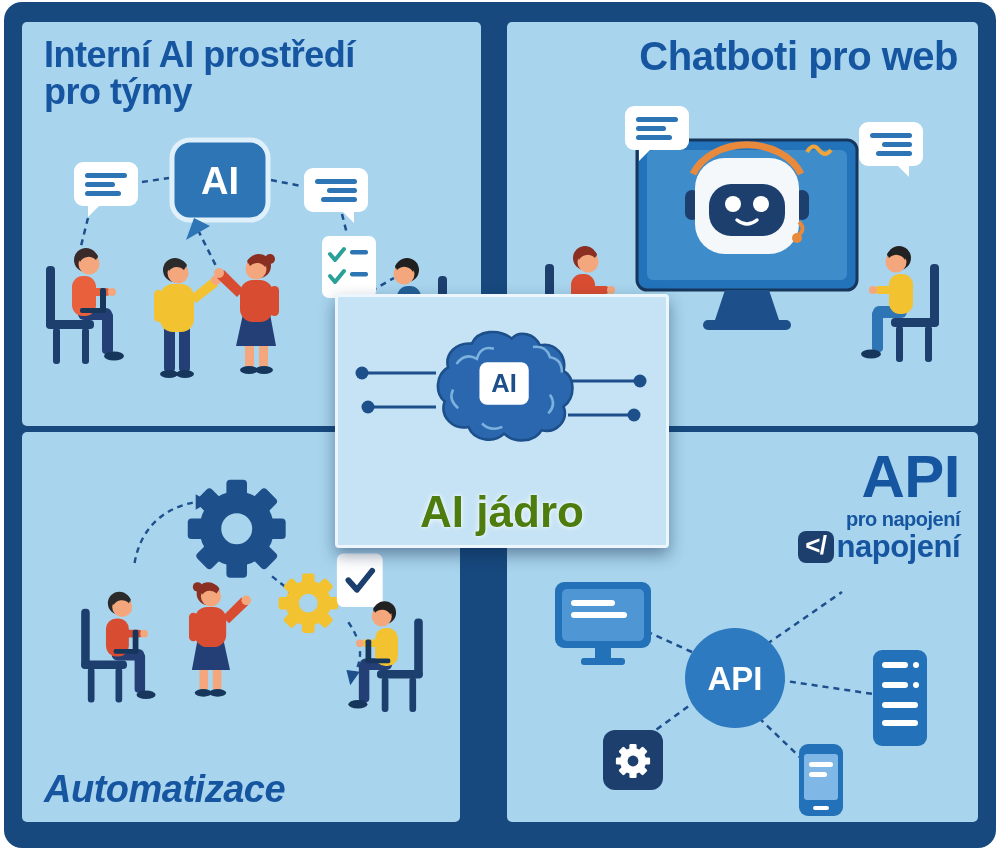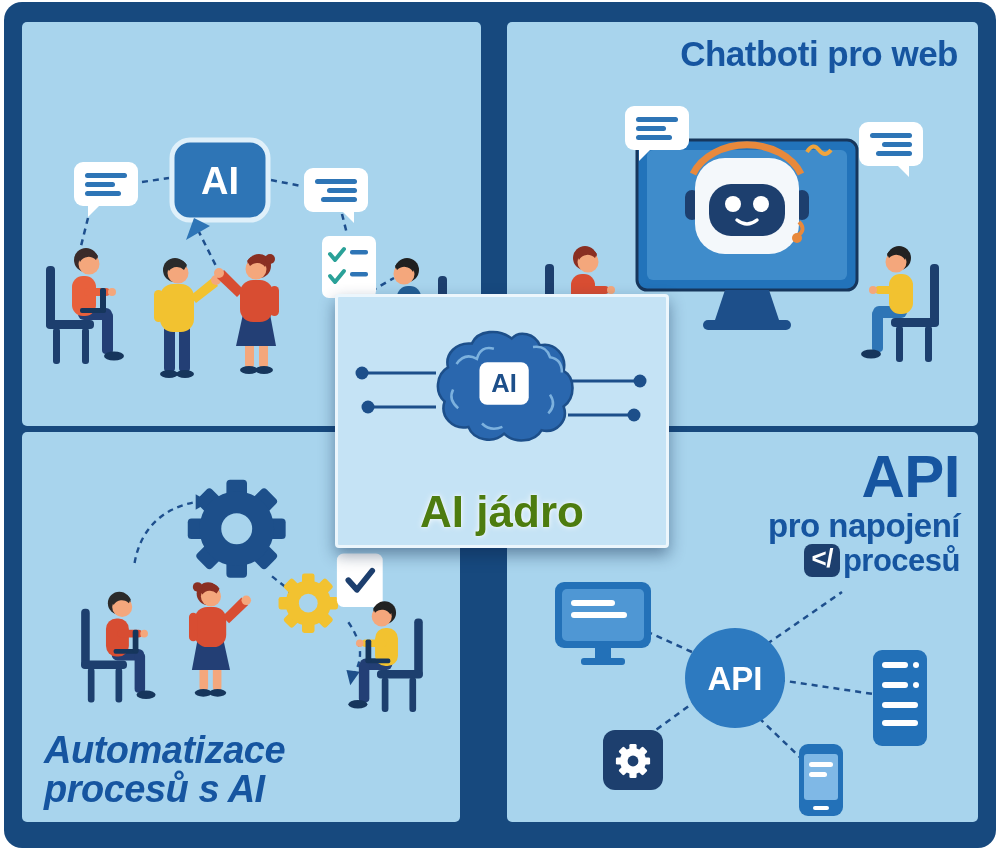--- a/index.html
+++ b/index.html
@@ -17,25 +17,25 @@
   .p-tl { left:22px; top:22px;  width:459px; height:404px; }
   .p-tr { left:507px; top:22px; width:471px; height:404px; }
   .p-bl { left:22px; top:432px; width:438px; height:390px;font-style:italic; }
   .p-br { left:507px; top:432px; width:471px; height:390px; }
   .scene { position:absolute; left:0; top:0; width:100%; height:100%; }
   .panel-title {
     position:absolute; font-weight:bold; color:#1655a0;
     line-height:1.04; letter-spacing:-0.5px; z-index:3;
   }
   .tl-title { left:22px; top:14px; font-size:36px; }
-  .tr-title { right:20px; top:14px; font-size:35px; text-align:center; }
+  .tr-title { right:20px; top:14px; font-size:40px; text-align:center; }
   .bl-title { left:22px; bottom:12px; font-size:38px; }
   .br-title { right:18px; top:16px; text-align:right; }
   .br-api  { font-size:60px; line-height:0.95; }
-  .br-sub  { font-size:33px; margin-top:4px; line-height:1.05; }
+  .br-sub  { font-size:20px; margin-top:4px; line-height:1.05; }
   .br-line3{ font-size:31px; line-height:1.1; display:flex; align-items:center; justify-content:flex-end; gap:3px; }
   .code-badge {
     background:#1d3f6e; color:#ffffff; border-radius:8px;
     padding:0 7px 4px 7px; font-size:26px; font-weight:bold; display:inline-block;
   }
   .center-panel {
     position:absolute; left:335px; top:294px; width:334px; height:254px;
     box-sizing:border-box; background:#c5e3f5;
     border:3px solid #ecf6fc; border-radius:4px;
     box-shadow:0 7px 16px rgba(10,35,70,.45); z-index:5;
@@ -192,20 +192,24 @@
       <g transform="translate(262,232) scale(-1,1)">
         <use href="#person-stand-skirt" style="--shirt:#d84d32;--skirt:#233f75;--hair:#8a2f22"></use>
       </g>
       <g transform="translate(425,236) scale(-1,1)">
         <use href="#person-sit" style="--shirt:#235f96;--hair:#202020;--pants:#233f75"></use>
       </g>
       <g transform="translate(398,276) scale(-1,1)">
           <use href="#laptop"></use>
         </g>
     </svg>
+    <div class="panel-title tl-title">
+      <div>Interní AI prostředí</div>
+      <div>pro týmy</div>
+    </div>
   </div>
 
   <div class="panel p-tr">
     <svg class="scene" viewBox="0 0 471 404">
       <g>
         <rect x="130" y="118" width="220" height="150" rx="10" fill="#2273ba" stroke="#16365c" stroke-width="3"></rect>
         <rect x="140" y="128" width="200" height="130" rx="6" fill="#3f8ccb"></rect>
         <path d="M218,268 L262,268 L272,298 L208,298 Z" fill="#1d4f8a"></path>
         <rect x="196" y="298" width="88" height="10" rx="5" fill="#1d4f8a"></rect>
         <g>
@@ -261,21 +265,20 @@
       </g>
       <g transform="translate(420,168) scale(-1,1)">
         <use href="#person-sit" style="--shirt:#f2c230;--hair:#222222;--pants:#233f75"></use>
       </g>
       <g transform="translate(386,208) scale(-1,1)">
           <use href="#laptop"></use>
         </g>
     </svg>
     <div class="panel-title bl-title">
       <div>Automatizace</div>
-      <div>procesů s AI</div>
     </div>
   </div>
 
   <div class="panel p-br">
     <svg class="scene" viewBox="0 0 471 390">
       <path class="dash" d="M185,220 L132,196"></path>
       <path class="dash" d="M190,268 L146,300"></path>
       <path class="dash" d="M272,248 L366,262"></path>
       <path class="dash" d="M252,286 L298,330"></path>
       <path class="dash" d="M260,212 L335,160"></path>
@@ -288,21 +291,21 @@
       <g>
         <circle cx="228" cy="246" r="50" fill="#2d7ac0"></circle>
         <text x="228" y="258" font-size="33" fill="#ffffff" text-anchor="middle">API</text>
       </g>
     </svg>
     <div class="panel-title br-title">
       <div class="br-api">API</div>
       <div class="br-sub">pro napojení</div>
       <div class="br-line3">
         <span class="code-badge"><span>&lt;/</span></span>
-        <span>procesů</span>
+        <span>napojení</span>
       </div>
     </div>
   </div>
 
   <div class="center-panel">
     <svg class="brain-svg" viewBox="0 0 328 186">
       <g stroke="#1d4f8a" stroke-width="3">
         <line x1="26" y1="74" x2="98" y2="74"></line>
         <line x1="32" y1="108" x2="98" y2="108"></line>
         <line x1="230" y1="82" x2="300" y2="82"></line>

